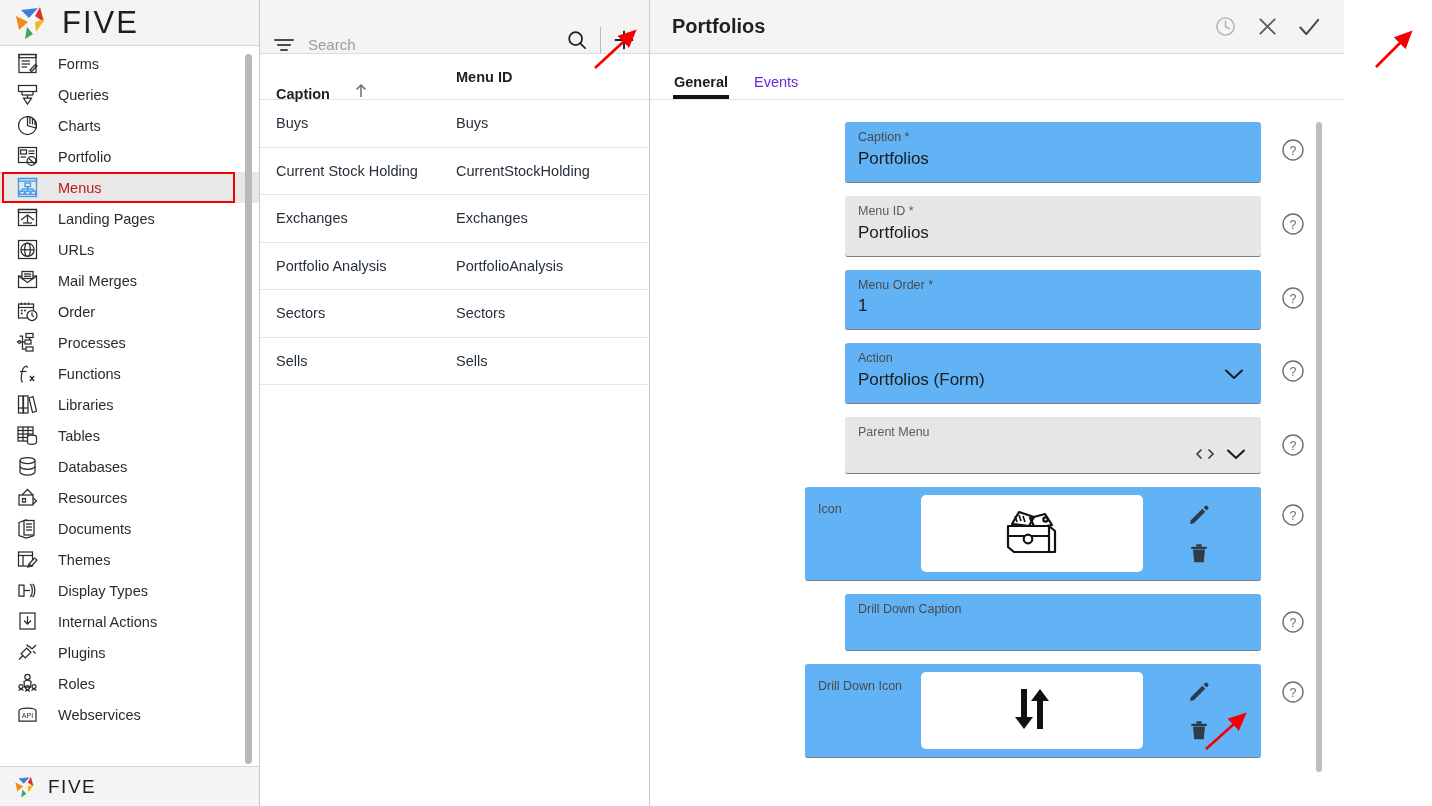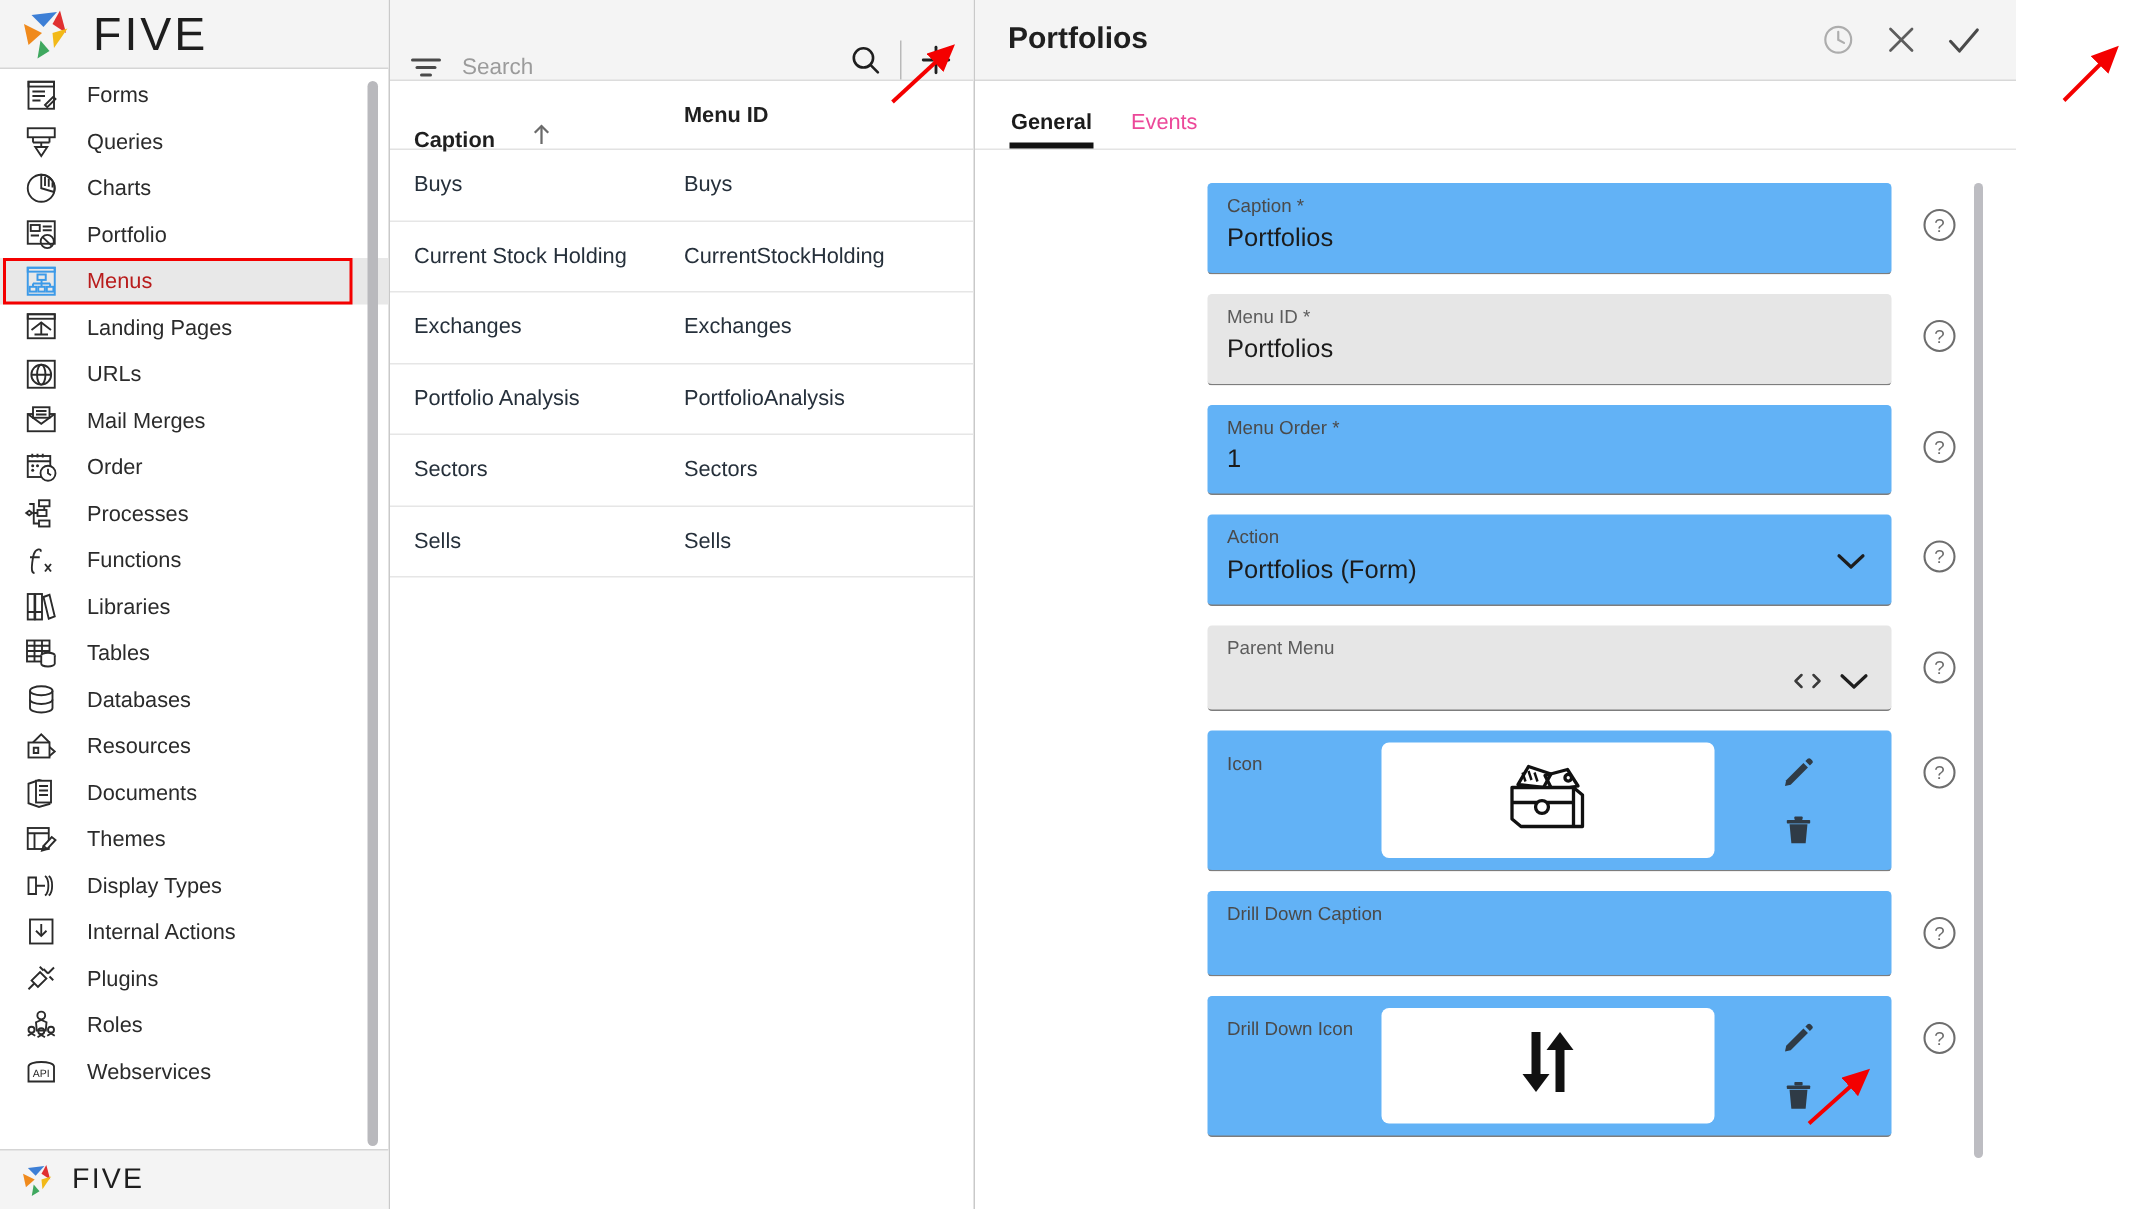--- a/index.html
+++ b/index.html
@@ -124,21 +124,21 @@
   .detail-title { font-size: 20px; font-weight: bold; color: #1f1f1f; flex: 1; }
   .hdr-btn { width: 34px; height: 34px; display: flex; align-items: center;
              justify-content: center; cursor: pointer; margin-left: 8px; }
   .tabs {
     height: 46px; min-height: 46px; display: flex; align-items: flex-end;
     padding-left: 24px; gap: 26px;
     border-bottom: 1px solid #e4e4e4;
     background: #fff;
   }
   .tab {
-    font-size: 14.5px; color: #ec4899; padding-bottom: 9px;
+    font-size: 14.5px; color: #6d28d9; padding-bottom: 9px;
     cursor: pointer; position: relative; font-weight: 400;
   }
   .tab.active { color: #1b1b1b; font-weight: bold; }
   .tab.active::after {
     content: ""; position: absolute; left: -1px; right: -1px; bottom: 0;
     height: 4px; background: #121212;
   }
   .form-scroll {
     flex: 1; overflow: hidden; position: relative;
     padding-top: 22px;
@@ -154,21 +154,21 @@
   .field.grey { background: #e6e6e6; }
   .field-label {
     font-size: 12.5px; color: #5c5c5c; padding: 9px 0 0 13px;
     line-height: 1.1;
   }
   .field.blue .field-label { color: #4a4a4a; }
   .field-value {
     font-size: 17px; color: #1b1b1b; padding: 1px 0 10px 13px;
     min-height: 28px; line-height: 26px;
   }
-  .field.tall { min-height: 57px; }
+  .field.tall { min-height: 57px; margin-left: 40px; }
   .help-icon {
     width: 24px; height: 24px; margin-left: 20px; margin-top: 16px;
     cursor: pointer; flex: 0 0 24px;
   }
   .chev { position: absolute; right: 16px; top: 24px; cursor: pointer; }
   .code-chev { position: absolute; right: 14px; top: 30px; display: flex; gap: 9px; align-items: center; cursor: pointer;}
 
   
   .field.picker { display: flex; align-items: center; min-height: 92px; padding: 8px 0; }
   .picker-label { font-size: 12.5px; color: #4a4a4a; width: 116px; padding-left: 13px; align-self: flex-start; padding-top: 7px;}

